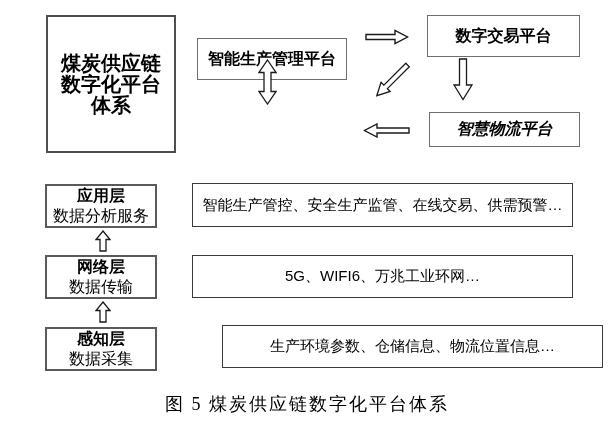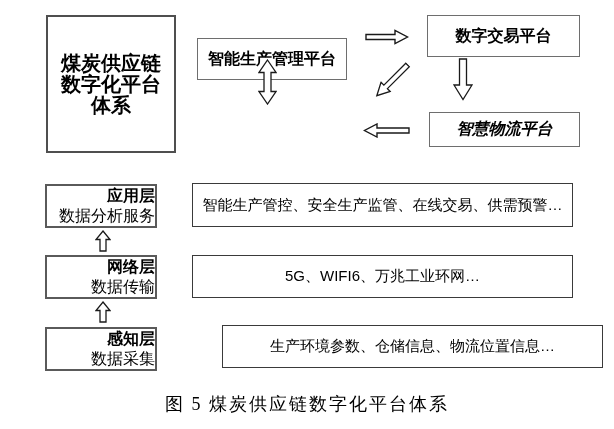--- a/index.html
+++ b/index.html
@@ -37,21 +37,20 @@
   }
   .p-production  { left: 197px; top: 15px;  width: 150px; height: 42px; margin-top: 23px; }
   .p-trading     { left: 427px; top: 15px;  width: 153px; height: 42px; }
   .p-supervision { left: 197px; top: 111px; width: 150px; height: 42px; }
   .p-logistics   { left: 429px; top: 112px; width: 151px; height: 35px; font-style: italic; }
   .layer {
     flex-direction: column;
     left: 45px; width: 112px; height: 44px;
     line-height: 20px; font-size: 16px;
     border: 2px solid #5a5a5a;
-    align-items: flex-end;
   }
   .l-application { top: 184px; }
   .l-network     { top: 255px; }
   .l-perception  { top: 327px; }
   .layer-name { font-weight: bold; }
   .wide {
     left: 192px; width: 381px; height: 44px;
     font-size: 15px;
     border: 1.5px solid #3a3a3a;
   }

